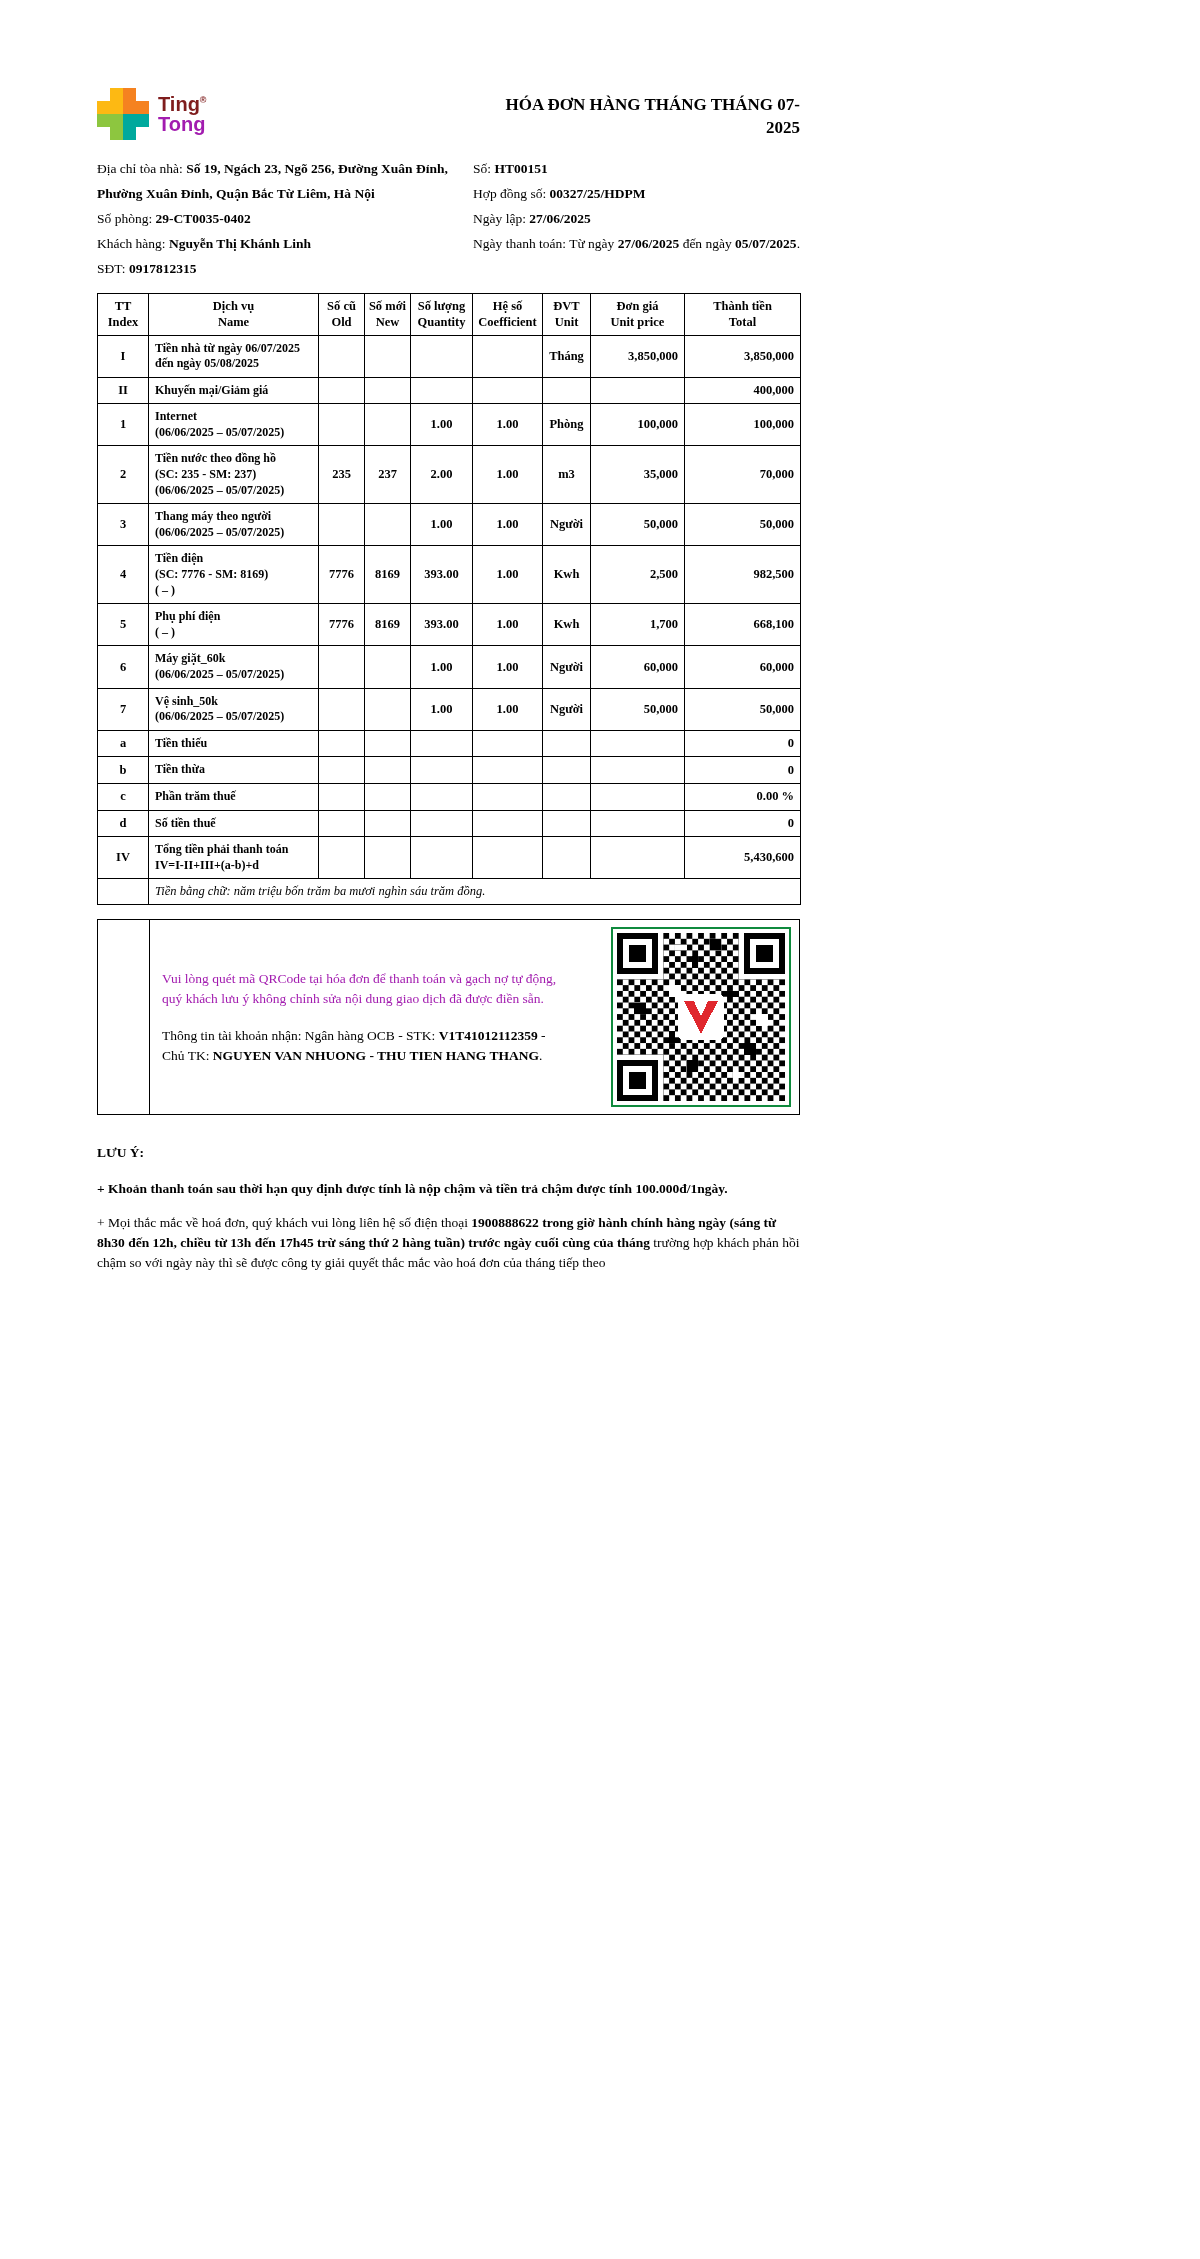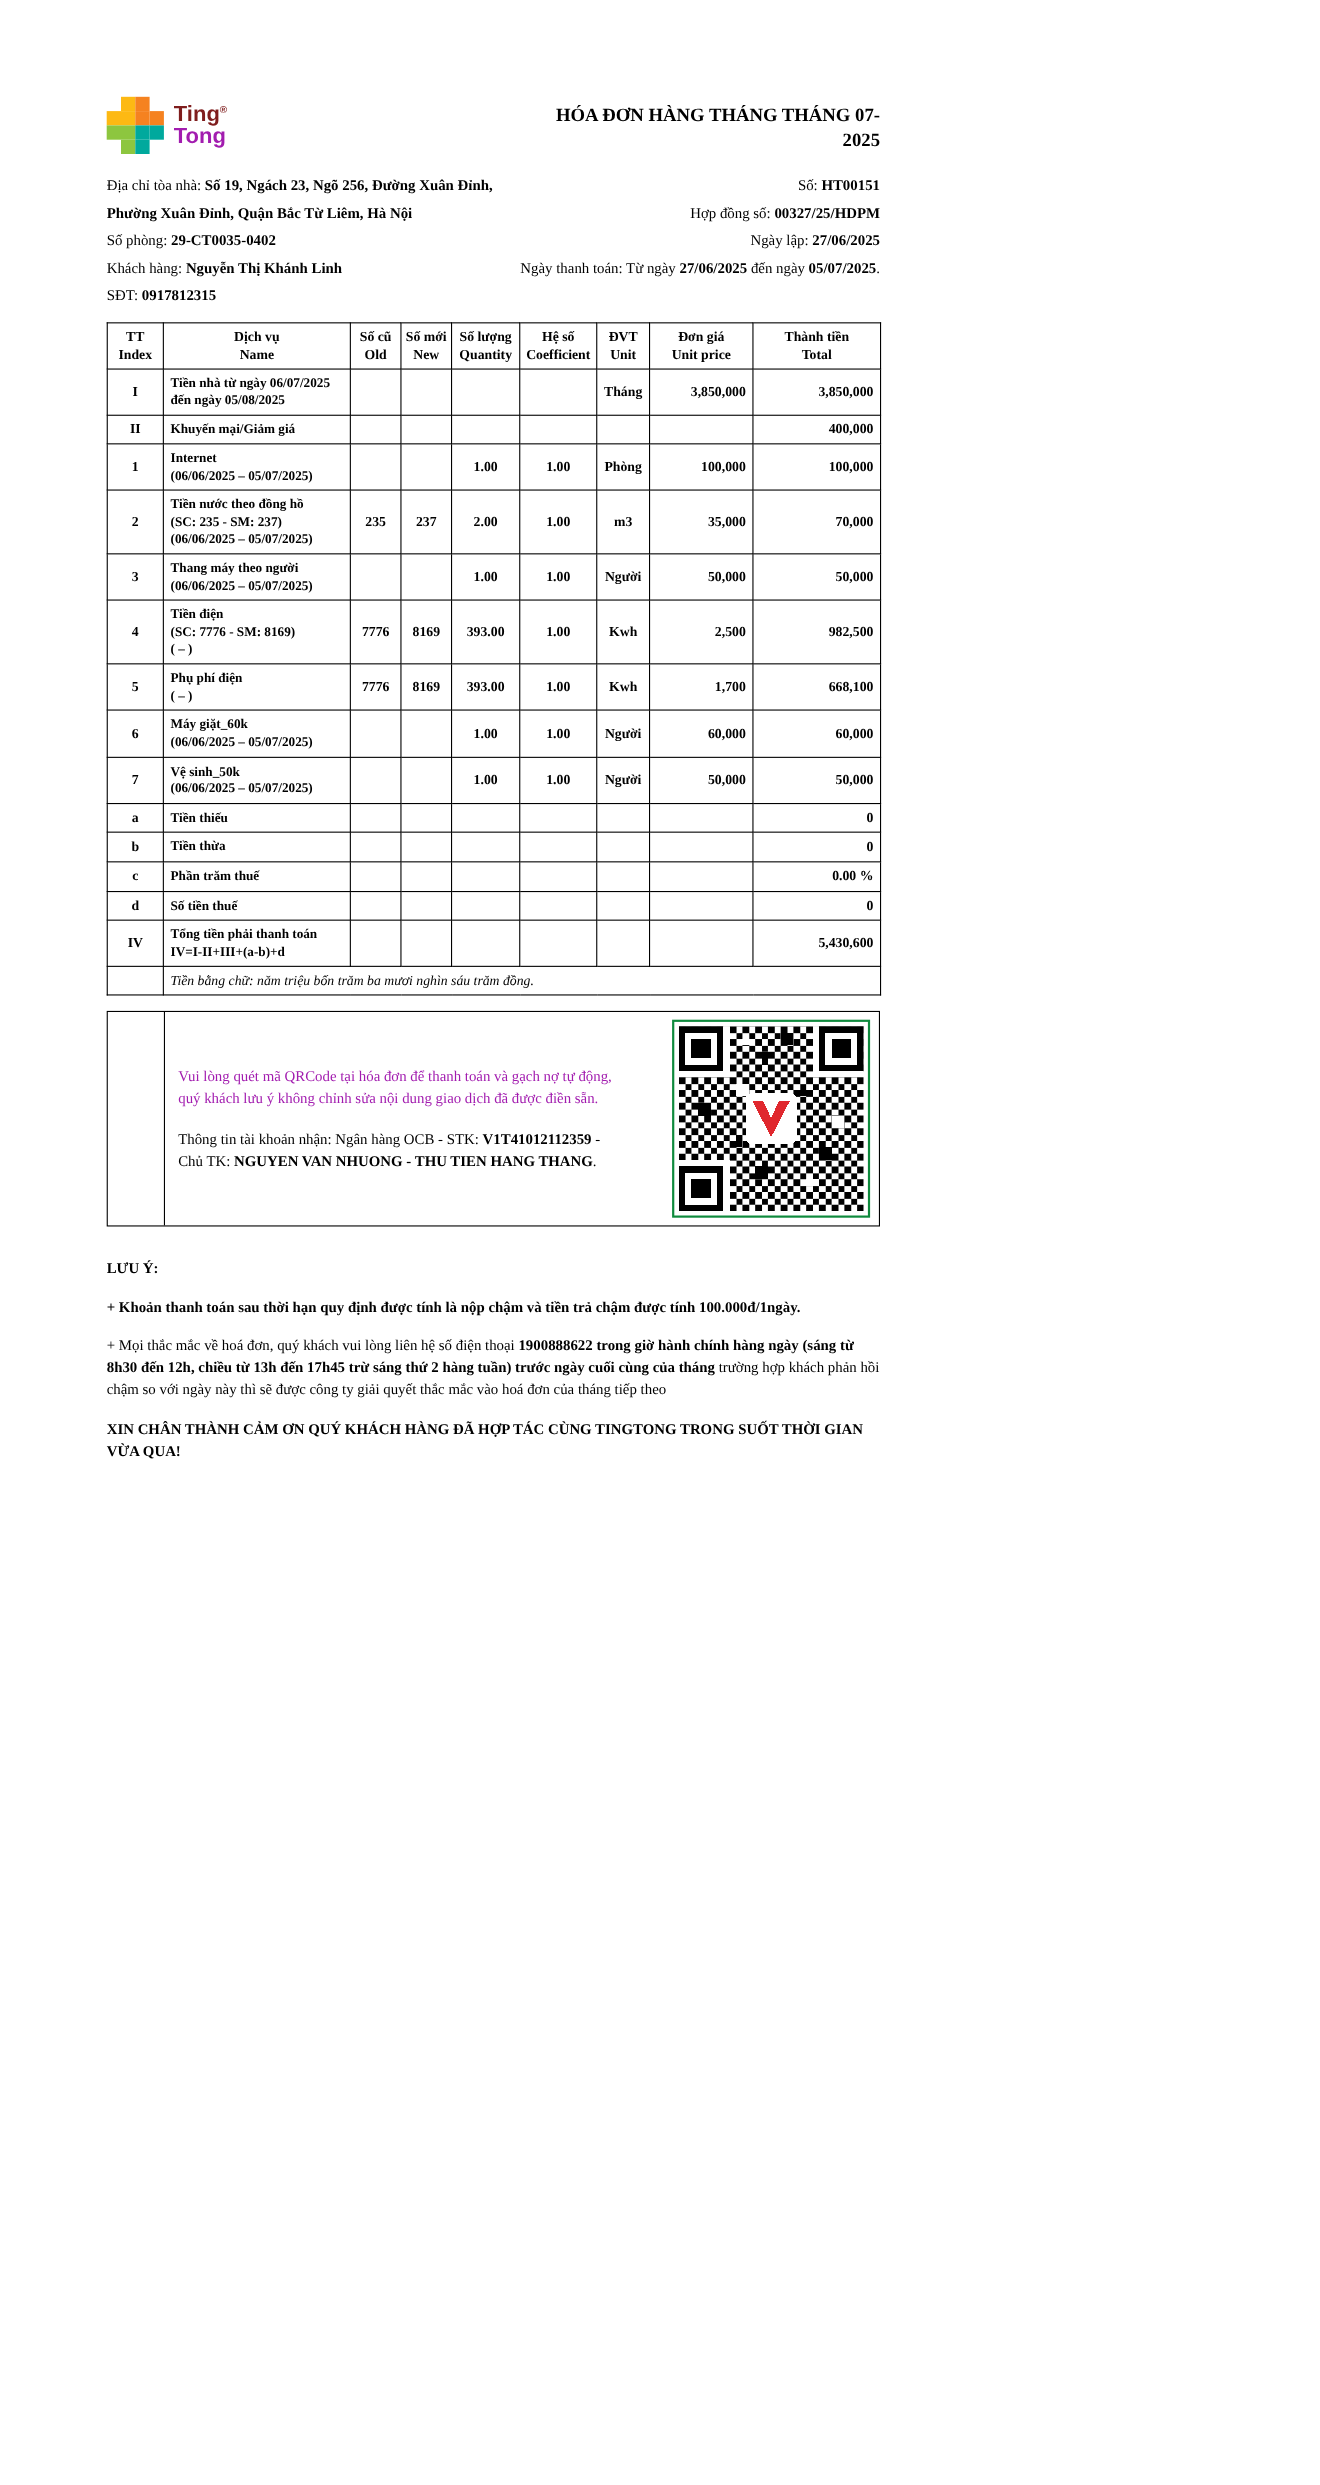--- a/index.html
+++ b/index.html
@@ -18,21 +18,21 @@
   .px-g{background:#8dc63f}.px-t{background:#00a99d}.px-e{background:transparent}
   .logo-text{font-family:"Liberation Sans",sans-serif;font-weight:bold;line-height:1.02;}
   .logo-ting{color:#7f1d1d;font-size:20px;}
   .logo-ting sup{font-size:9px;vertical-align:super;}
   .logo-tong{color:#a21caf;font-size:20px;}
   .title{width:300px;text-align:right;font-weight:bold;font-size:17px;line-height:1.35;margin-top:6px;}
 
   
   .info{display:flex;justify-content:space-between;margin-top:16px;font-size:13.5px;}
   .info-line{line-height:25px;}
-  .info-right{text-align:right;}
+  .info-right{}
   b{font-weight:bold;}
 
   
   table.invoice-table{border-collapse:collapse;width:703px;margin-top:12px;table-layout:fixed;}
   .invoice-table th,.invoice-table td{
     border:1px solid #000;padding:5px 6px;font-size:12.5px;font-weight:bold;
     vertical-align:middle;
   }
   .invoice-table th{text-align:center;padding:4px 2px;}
   .h-main,.h-sub{line-height:1.3;}
@@ -430,16 +430,15 @@
           <path d="M11.6,11.8 L14.5,17.4 L17.4,11.8 L15.7,11.8 L14.5,14.4 L13.3,11.8 Z" fill="#e0282e"></path>
         </svg>
       </div>
     </div>
   </div>
 
   <div class="footer">
     <p class="f-title">LƯU Ý:</p>
     <p class="f-bold">+ Khoản thanh toán sau thời hạn quy định được tính là nộp chậm và tiền trả chậm được tính 100.000đ/1ngày.</p>
     <p class="f-mixed"><span>+ Mọi thắc mắc về hoá đơn, quý khách vui lòng liên hệ số điện thoại </span><b>1900888622 trong giờ hành chính hàng ngày (sáng từ 8h30 đến 12h, chiều từ 13h đến 17h45 trừ sáng thứ 2 hàng tuần) trước ngày cuối cùng của tháng</b><span> trường hợp khách phản hồi chậm so với ngày này thì sẽ được công ty giải quyết thắc mắc vào hoá đơn của tháng tiếp theo</span></p>
-    <p class="f-thanks">XIN CHÂN THÀNH CẢM ƠN QUÝ KHÁCH HÀNG ĐÃ HỢP TÁC CÙNG TINGTONG TRONG SUỐT THỜI GIAN VỪA QUA!</p>
   </div>
 
 </div>
 
 </body></html>

